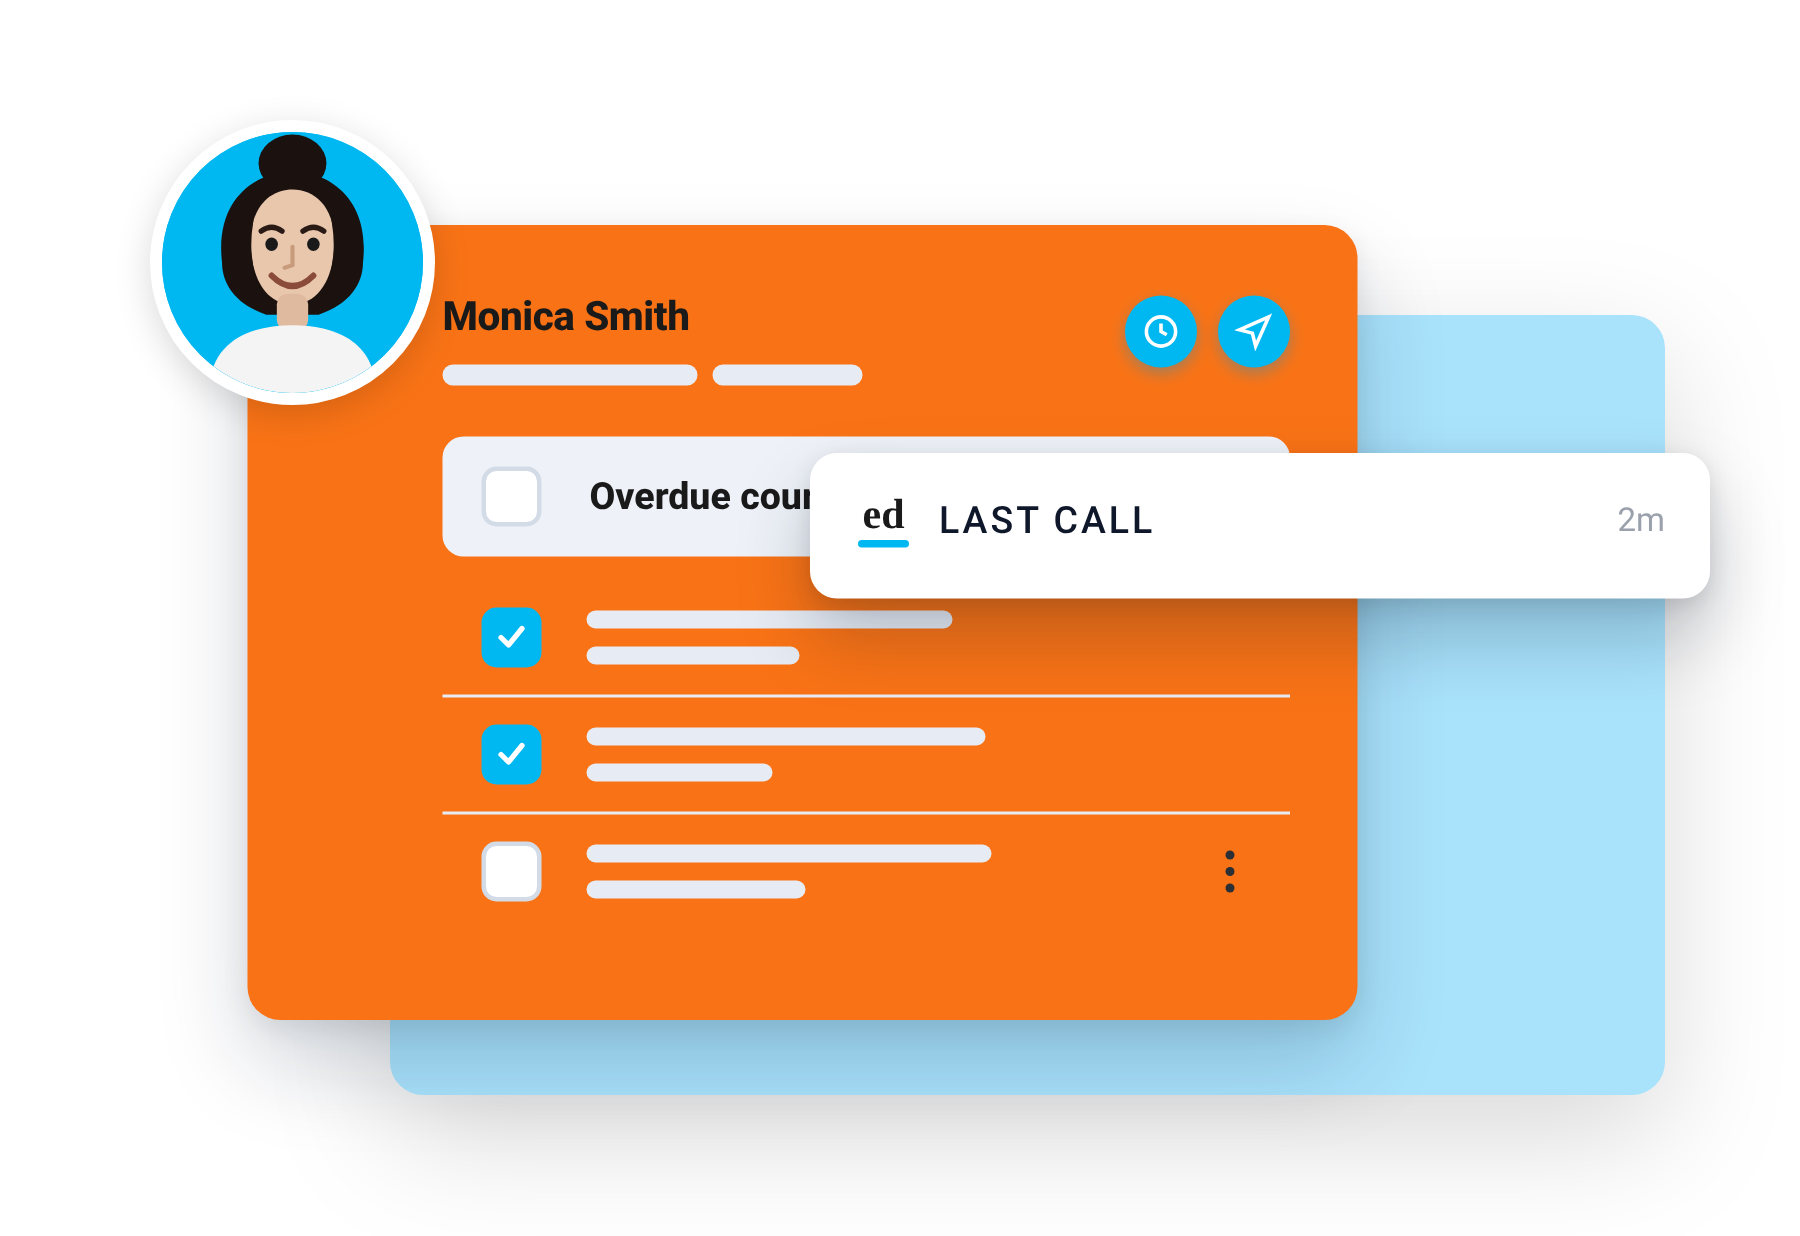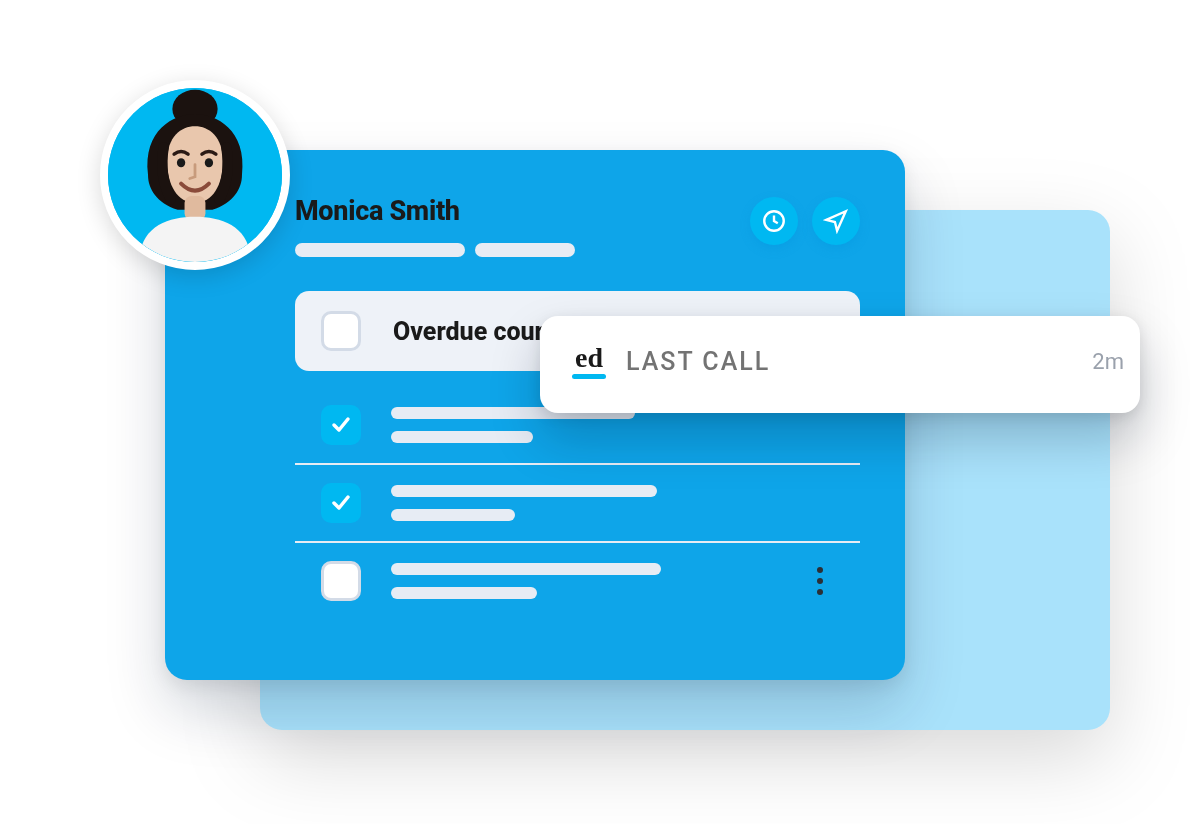--- a/index.html
+++ b/index.html
@@ -31,21 +31,21 @@
     filter: drop-shadow(0 28px 40px rgba(0,0,0,0.15));
   }
 
   
   .card {
     position: absolute;
     left: 95px;
     top: 80px;
     width: 740px;
     height: 530px;
-    background: #0ea5e9;
+    background: #f97316;
     border-radius: 22px;
     box-shadow: 0 30px 60px rgba(0, 30, 60, 0.18), 0 6px 18px rgba(0,0,0,0.08);
     padding: 45px 45px 22px 130px;
   }
 
   
   .avatar-wrap {
     position: absolute;
     left: 30px;
     top: 10px;
@@ -162,26 +162,26 @@
     padding: 6px 0;
   }
   .kebab span {
     width: 6px; height: 6px; border-radius: 50%; background: #2b2f36;
   }
 
   
   .toast {
     position: absolute;
     left: 470px;
-    top: 246px;
+    top: 232px;
     width: 600px;
     background: #ffffff;
     border-radius: 18px;
     box-shadow: 0 26px 50px rgba(0, 20, 40, 0.22), 0 4px 14px rgba(0,0,0,0.10);
-    padding: 28px 16px 34px 32px;
+    padding: 28px 30px 34px 32px;
     z-index: 8;
   }
   .toast-head {
     display: flex;
     align-items: center;
     gap: 20px;
   }
   .toast-logo {
     display: inline-flex;
     flex-direction: column;
@@ -197,21 +197,21 @@
   .toast-logo-underline {
     width: 34px; height: 5px;
     background: #00b8f1;
     border-radius: 3px;
     margin-top: 2px;
   }
   .toast-title {
     font-size: 25px;
     font-weight: 500;
     letter-spacing: 2px;
-    color: #737373;
+    color: #0f172a;
     flex: 1;
   }
   .toast-time {
     font-size: 22px;
     color: #9aa1ac;
   }
   .toast-body {
     margin-top: 20px;
     font-size: 24px;
     line-height: 1.45;

